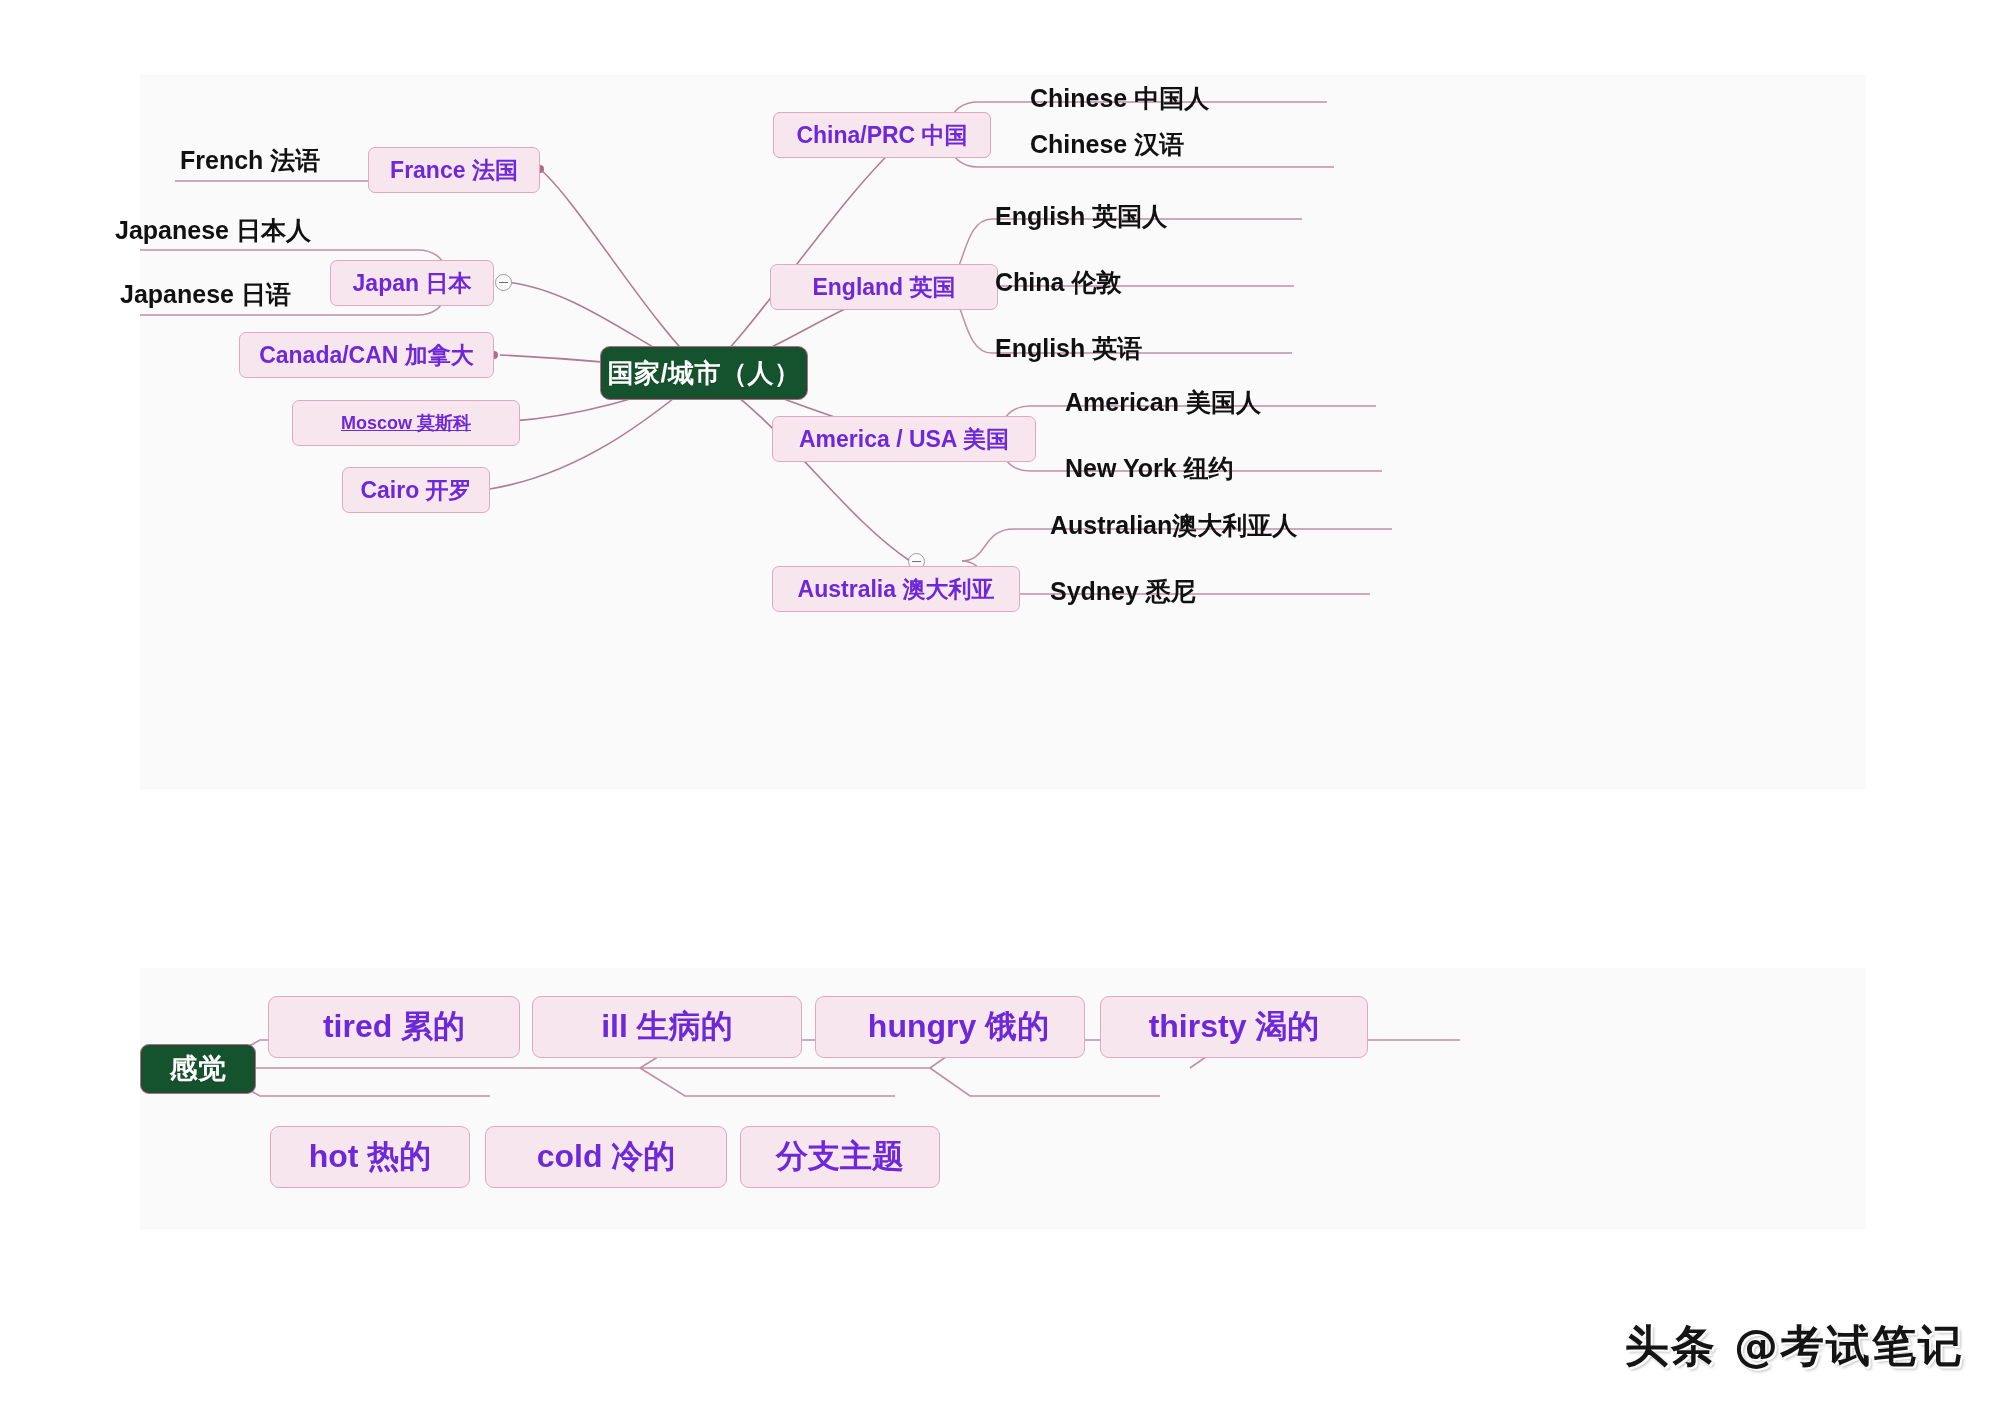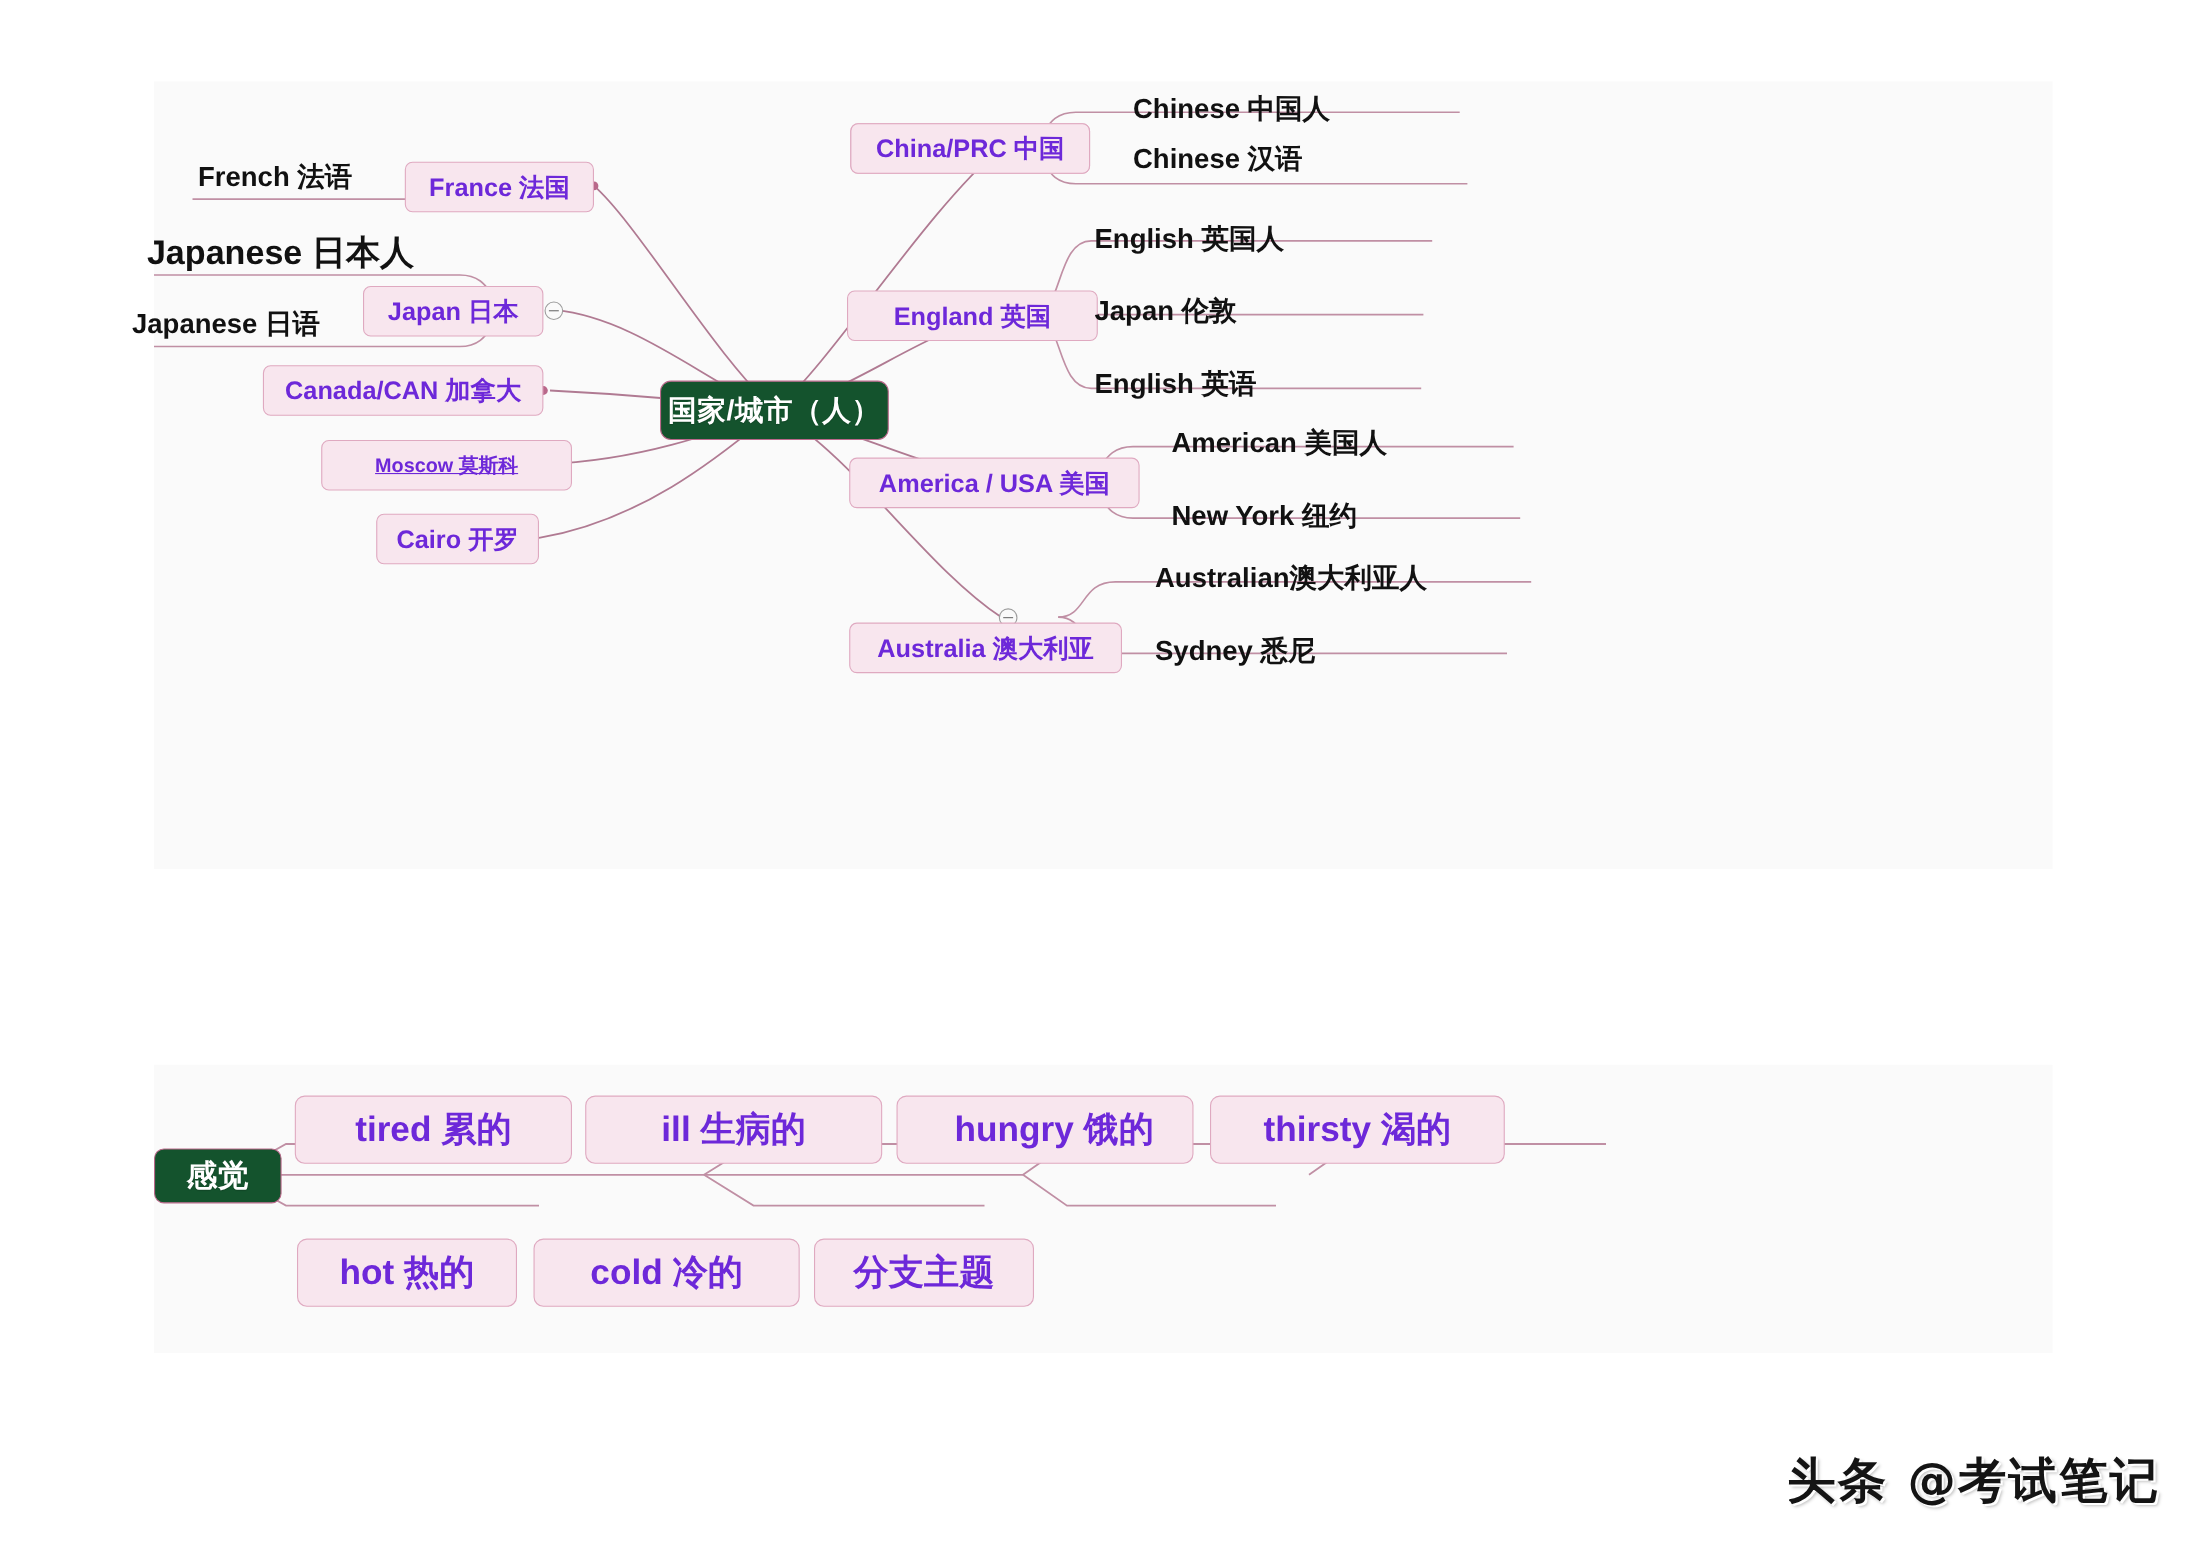--- a/index.html
+++ b/index.html
@@ -178,21 +178,21 @@
   </div>
 
   <div class="toggle" style="left:768px; top:204px;"></div>
   <div class="node node-branch" style="left:630px; top:190px; width:228px; height:46px; font-size:23px;">
     <span>England  英国</span>
   </div>
   <div class="node node-leaf" style="left:855px; top:120px; width:320px; height:44px; font-size:25px; justify-content:flex-start;">
     <span>English 英国人</span>
   </div>
   <div class="node node-leaf" style="left:855px; top:186px; width:320px; height:44px; font-size:25px; justify-content:flex-start;">
-    <span>Japan   伦敦</span>
+    <span>China   伦敦</span>
   </div>
   <div class="node node-leaf" style="left:855px; top:252px; width:320px; height:44px; font-size:25px; justify-content:flex-start;">
     <span>English   英语</span>
   </div>
 
   <div class="toggle" style="left:768px; top:356px;"></div>
   <div class="node node-branch" style="left:632px; top:342px; width:264px; height:46px; font-size:23px;">
     <span>America  / USA  美国</span>
   </div>
   <div class="node node-leaf" style="left:925px; top:306px; width:330px; height:44px; font-size:25px; justify-content:flex-start;">
@@ -219,21 +219,21 @@
     <span>France  法国</span>
   </div>
   <div class="node node-leaf" style="left:40px; top:64px; width:230px; height:44px; font-size:25px; justify-content:flex-start;">
     <span>French    法语</span>
   </div>
 
   <div class="toggle" style="left:355px; top:200px;"></div>
   <div class="node node-branch" style="left:190px; top:186px; width:164px; height:46px; font-size:23px;">
     <span>Japan   日本</span>
   </div>
-  <div class="node node-leaf" style="left:-25px; top:134px; width:280px; height:44px; font-size:31px; justify-content:center;">
+  <div class="node node-leaf" style="left:-25px; top:134px; width:280px; height:44px; font-size:25px; justify-content:flex-start;">
     <span>Japanese 日本人</span>
   </div>
   <div class="node node-leaf" style="left:-20px; top:198px; width:280px; height:44px; font-size:25px; justify-content:flex-start;">
     <span>Japanese   日语</span>
   </div>
 
   <div class="dot" style="left:350px; top:277px;"></div>
   <div class="node node-branch" style="left:99px; top:258px; width:255px; height:46px; font-size:23px;">
     <span>Canada/CAN  加拿大</span>
   </div>

